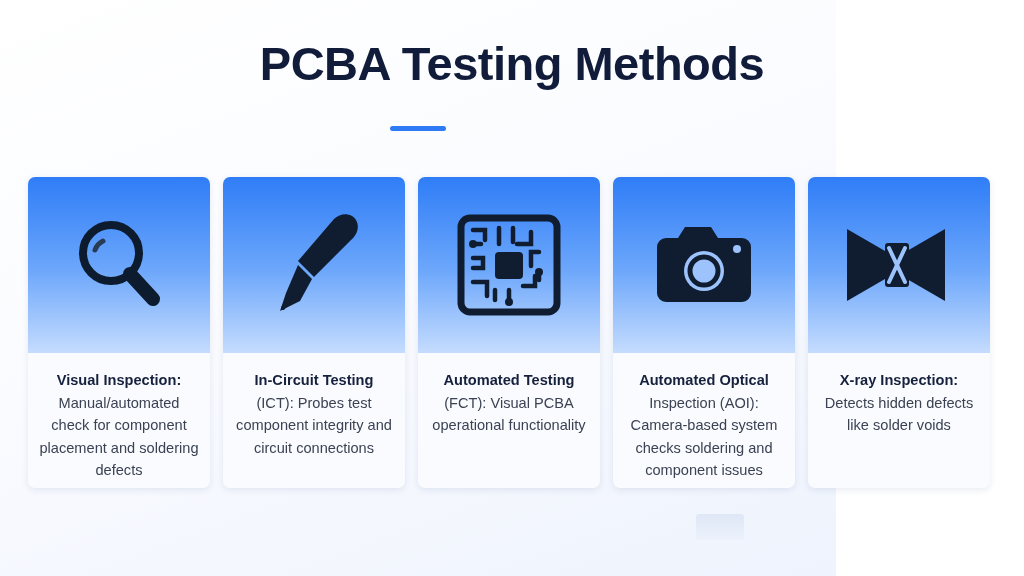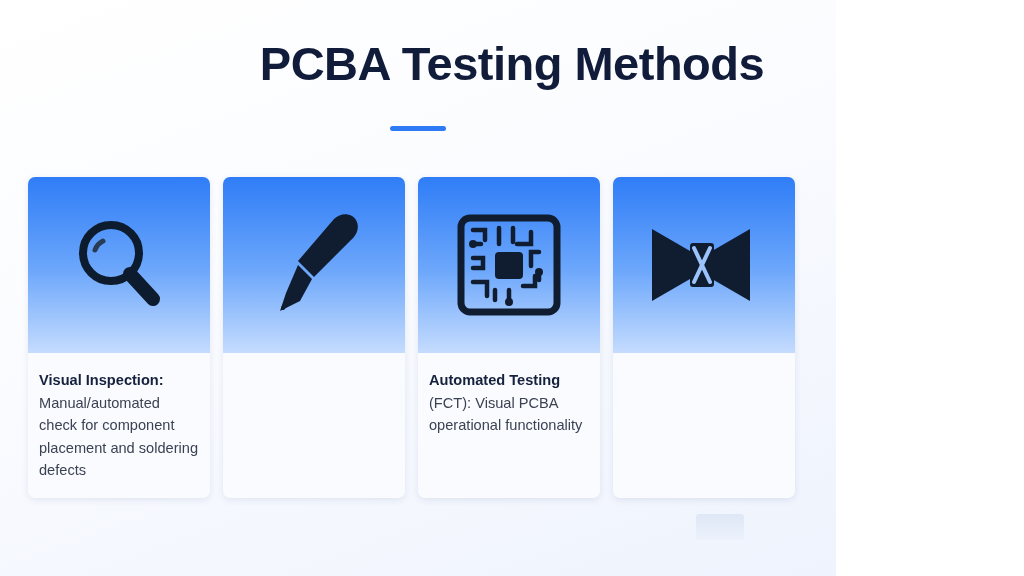--- a/index.html
+++ b/index.html
@@ -64,21 +64,22 @@
     height: 176px;
     background: linear-gradient(180deg, #2f7df7 0%, #6ba6fb 52%, #c5dcfe 100%);
     display: flex;
     align-items: center;
     justify-content: center;
   }
   .card-icon svg {
     display: block;
   }
   .card-body {
-    padding: 16px 11px 16px 11px;
+    padding: 16px 11px 6px 11px;
+    text-align: center;
     font-size: 14.6px;
     line-height: 1.55;
     color: #3a4253;
   }
   .card-body b {
     color: #16213d;
     font-weight: bold;
   }
   .watermark {
     position: absolute;
@@ -122,20 +123,24 @@
       <div class="card-icon">
         <span>
           <svg width="104" height="112" viewBox="0 0 104 112">
             <g fill="#101d31">
               <path d="M72 10c7-7 18-6 22 1s1 15-5 20L52 68l-16-16L72 10z"></path>
               <path d="M50 70 36 56 24 84 18 102l20-10 12-22z"></path>
             </g>
             <path d="M21 99 L30 86" stroke="#101d31" stroke-width="4" stroke-linecap="round"></path>
           </svg>
         </span>
+      </div>
+      <div class="card-body">
+        <b>In-Circuit Testing</b> 
+        <span>(ICT): Probes test component integrity and circuit connections</span>
       </div>
     </div>
 
     <div class="card">
       <div class="card-icon">
         <span>
           <svg width="112" height="106" viewBox="0 0 112 106">
             <rect x="8" y="6" width="96" height="94" rx="9" fill="none" stroke="#101d31" stroke-width="7"></rect>
             <rect x="42" y="40" width="28" height="27" rx="4" fill="#101d31"></rect>
             <g stroke="#101d31" stroke-width="4.5" fill="none" stroke-linecap="round">
@@ -159,20 +164,38 @@
             </g>
           </svg>
         </span>
       </div>
       <div class="card-body">
         <b>Automated Testing</b> 
         <span>(FCT): Visual PCBA operational functionality</span>
       </div>
     </div>
 
+    <div class="card">
+      <div class="card-icon">
+        <span>
+          <svg width="110" height="92" viewBox="0 0 110 92">
+            <g fill="#101d31">
+              <path d="M36 8h26l7 11h24a9 9 0 0 1 9 9v46a9 9 0 0 1-9 9H17a9 9 0 0 1-9-9V28a9 9 0 0 1 9-9h12l7-11z"></path>
+            </g>
+            <circle cx="55" cy="52" r="20" fill="#9cc3fb"></circle>
+            <circle cx="55" cy="52" r="14" fill="none" stroke="#101d31" stroke-width="5"></circle>
+            <circle cx="88" cy="30" r="4" fill="#9cc3fb"></circle>
+          </svg>
+        </span>
+      </div>
+      <div class="card-body">
+        <b>Automated Optical</b> 
+        <span>Inspection (AOI): Camera-based system checks soldering and component issues</span>
+      </div>
+    </div>
 
     <div class="card">
       <div class="card-icon">
         <span>
           <svg width="116" height="88" viewBox="0 0 116 88">
             <g fill="#101d31">
               <path d="M6 8 44 30v28L6 80z"></path>
               <path d="M104 8 66 30v28l38 22z"></path>
               <rect x="44" y="22" width="24" height="44" rx="3"></rect>
             </g>
@@ -181,18 +204,22 @@
               <path d="M64 27 L48 61"></path>
             </g>
             <g fill="#101d31">
               <rect x="78" y="30" width="5" height="28" rx="2.5"></rect>
               <rect x="88" y="25" width="5" height="38" rx="2.5"></rect>
               <rect x="98" y="20" width="5" height="48" rx="2.5"></rect>
             </g>
           </svg>
         </span>
       </div>
+      <div class="card-body">
+        <b>X-ray Inspection:</b> 
+        <span>Detects hidden defects like solder voids</span>
+      </div>
     </div>
 
   </div>
 
   <div class="watermark"></div>
 </div>
 
 </body></html>

